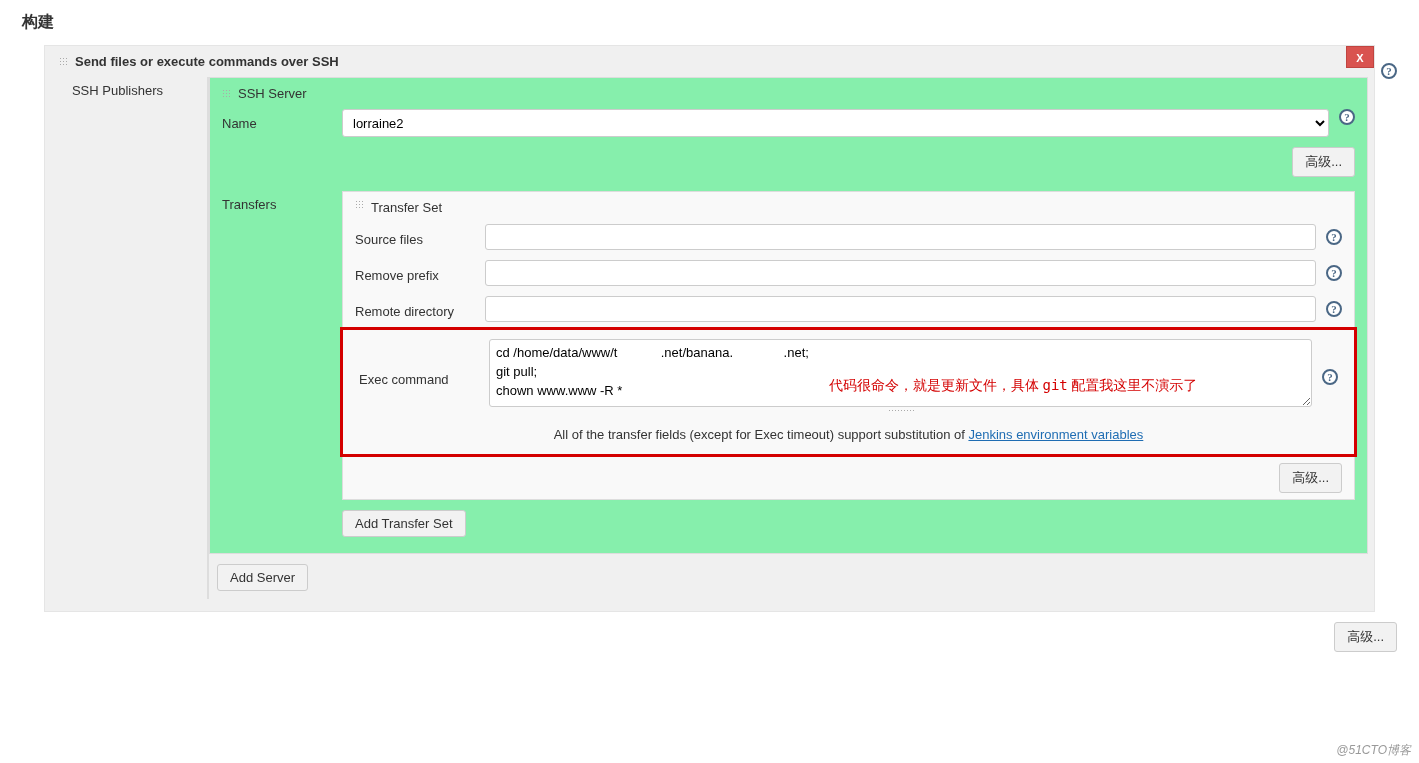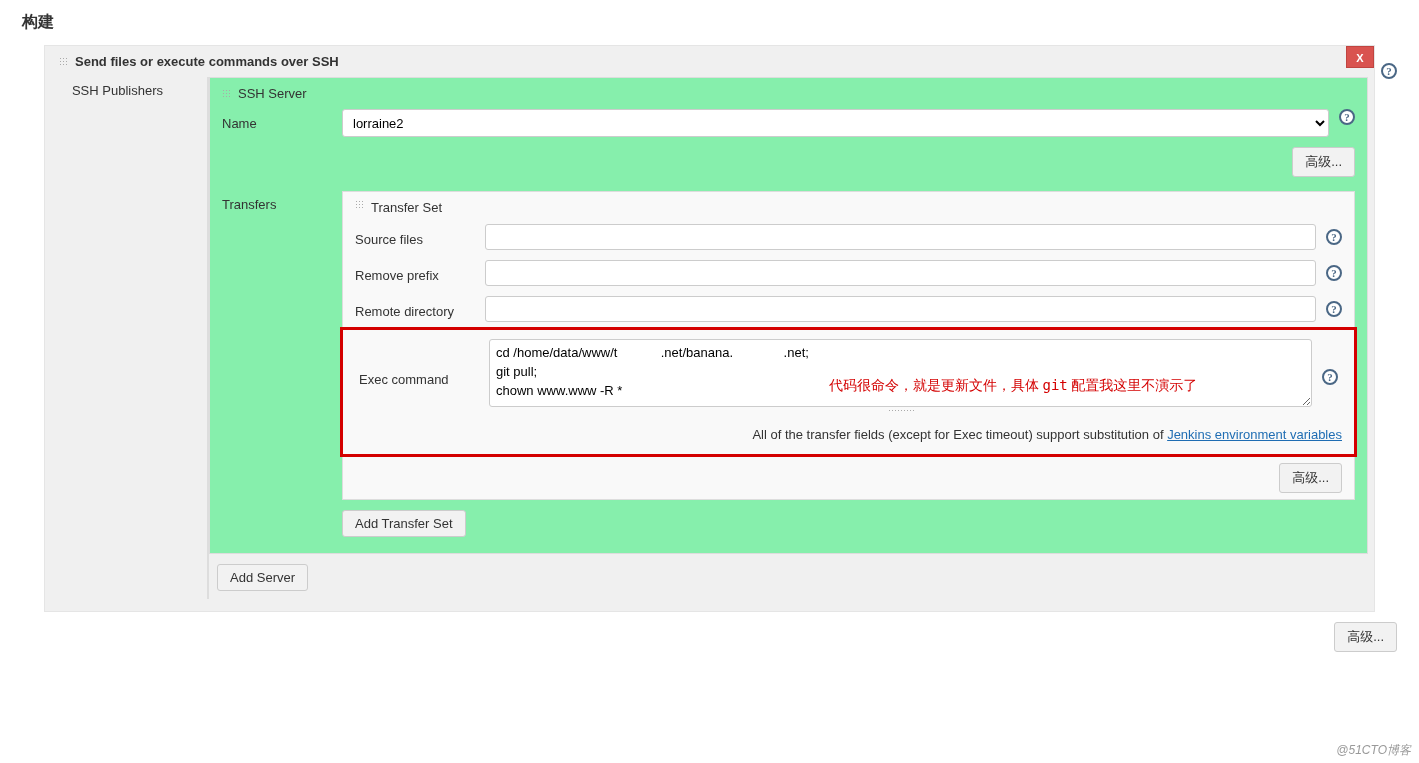--- a/index.html
+++ b/index.html
@@ -180,21 +180,21 @@
     text-align: left;
   }
   .ts-field { flex: 1; }
   .highlight-box {
     border: 3px solid #d40000;
     padding: 4px;
     margin: 0 -3px;
     position: relative;
   }
   .transfer-note {
-    text-align: right;
+    text-align: center;
     font-size: 13px;
     color: #333;
     padding: 8px;
   }
   .transfer-note a { color: #1f6db3; text-decoration: underline; }
   .exec-wrap { position: relative; }
   .annotation {
     position: absolute;
     left: 340px;
     top: 38px;

